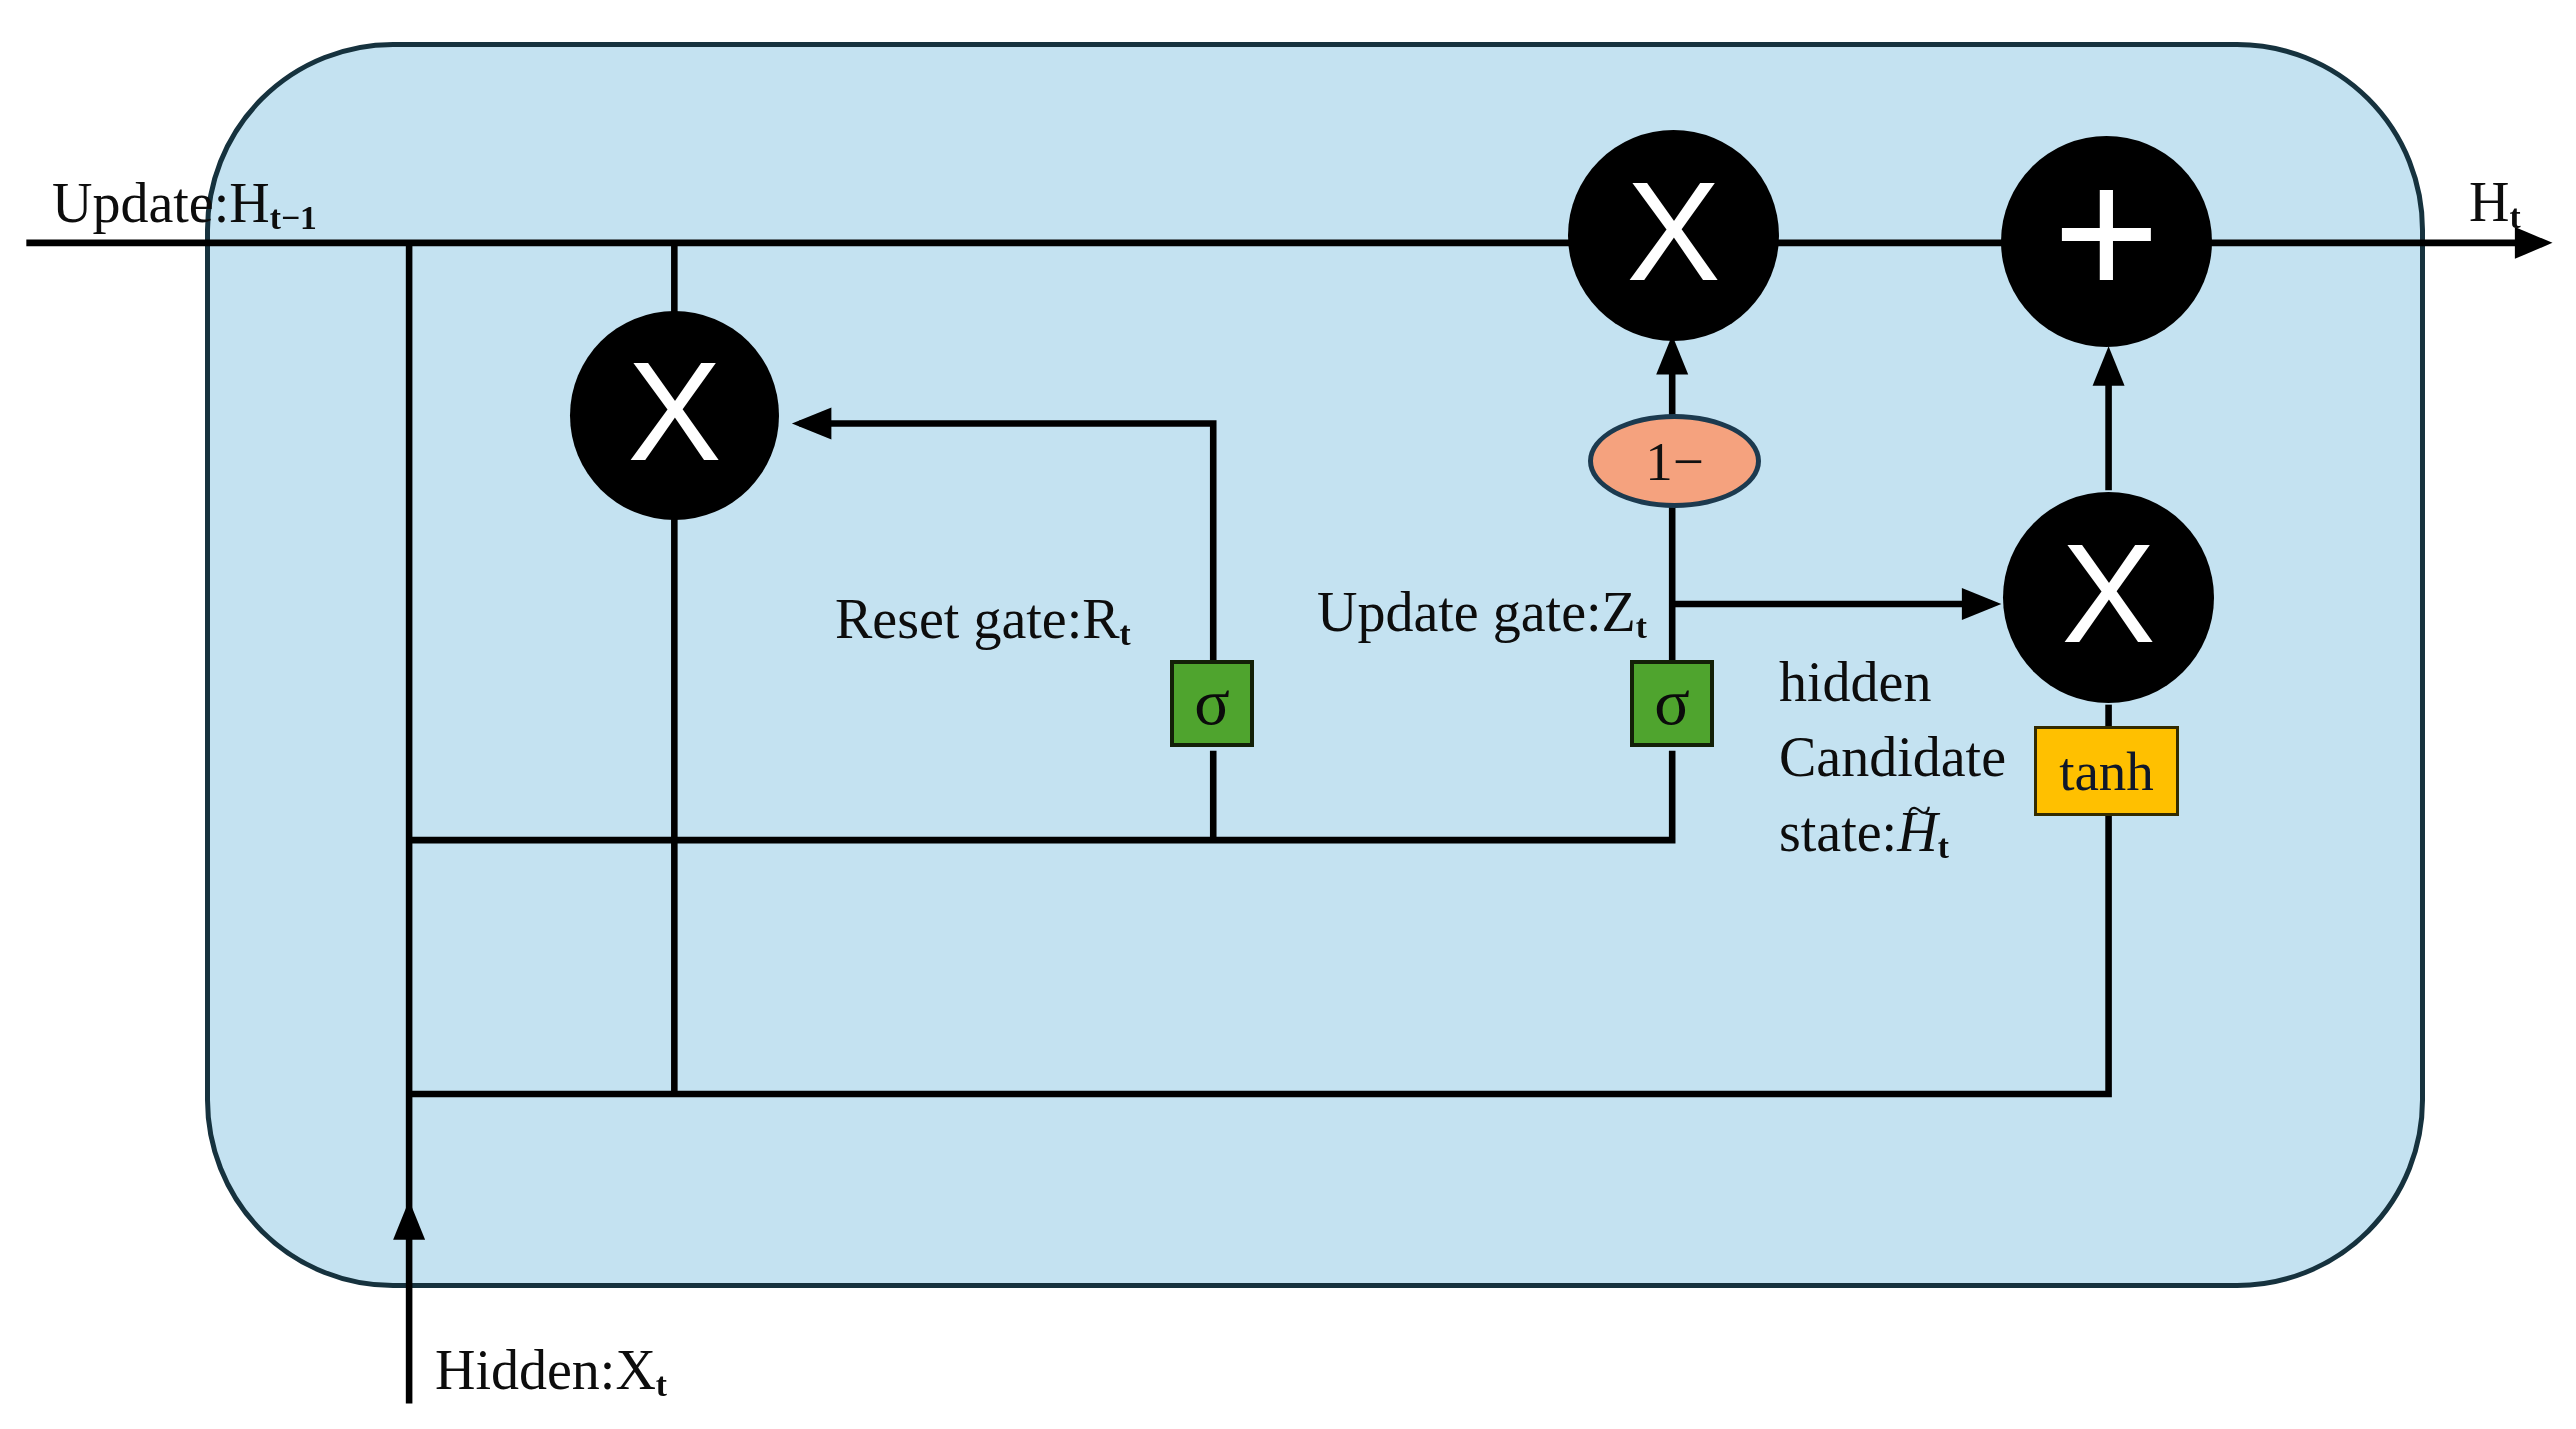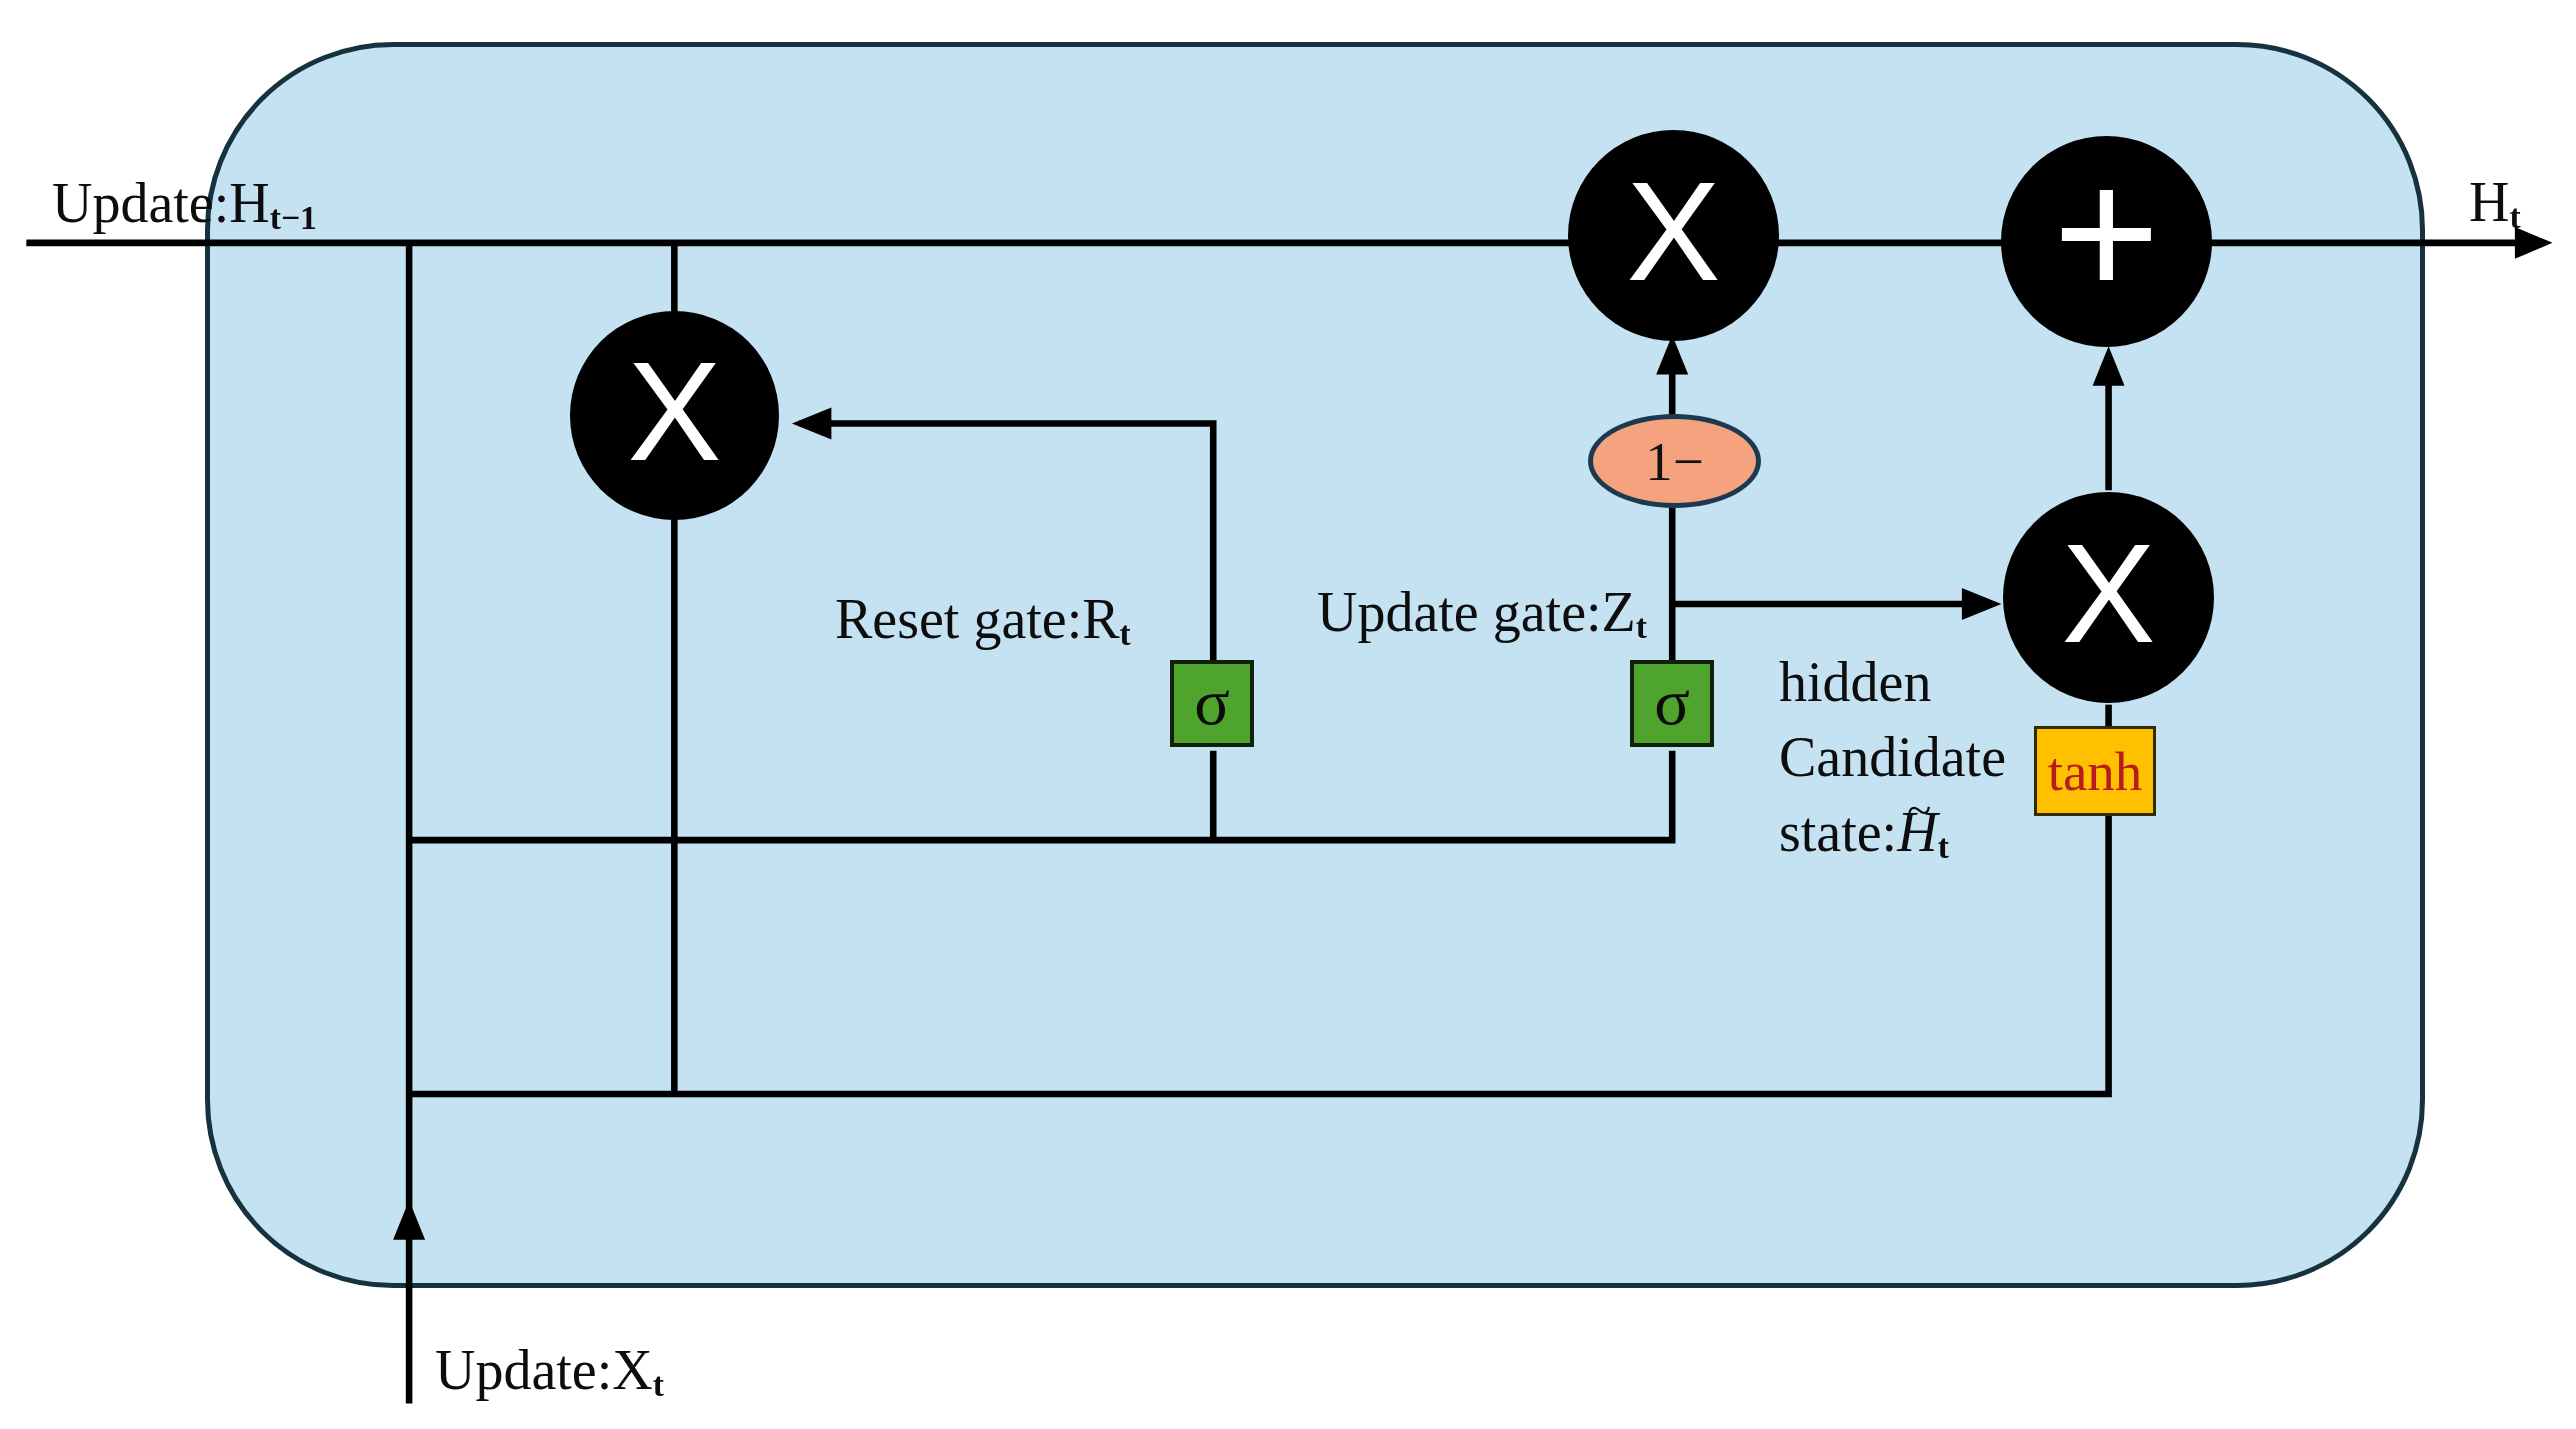--- a/index.html
+++ b/index.html
@@ -52,24 +52,24 @@
     position:absolute;width:84px;height:87px;
     background:#4FA42E;border:4.7px solid #132008;
     box-sizing:border-box;display:flex;align-items:center;justify-content:center;
     font-size:66px;color:#0b0b0b;z-index:3;line-height:1;
   }
   .sigma-reset {left:1170px;top:660px;}
   .sigma-update{left:1630px;top:660px;}
   .sigma .glyph{transform:translateY(-1.9px);}
   
   .tanh{
-    position:absolute;left:2034px;top:726px;width:122px;height:90px;
+    position:absolute;left:2034px;top:726px;width:145px;height:90px;
     background:#FFC000;border:3.8px solid #332B00;
     box-sizing:border-box;display:flex;align-items:center;justify-content:center;
-    font-size:55px;color:#b91c1c;z-index:3;line-height:1;
+    font-size:55px;color:#0f172a;z-index:3;line-height:1;
   }
   
   .label{
     position:absolute;color:#0d0d0d;font-size:56px;line-height:1.32;
     white-space:nowrap;z-index:4;
   }
   .label .sub{font-size:0.6em;position:relative;top:0.22em;font-weight:bold;}
   .lbl-hidden   {left:52px;  top:167px;}
   .lbl-output   {left:2469px;top:166px;}
   .lbl-input    {left:435px; top:1334px;}
@@ -149,21 +149,21 @@
 
   <div class="label lbl-hidden">
     <span>Update:H</span><span class="sub">t−1</span>
   </div>
 
   <div class="label lbl-output">
     <span>H</span><span class="sub">t</span>
   </div>
 
   <div class="label lbl-input">
-    <span>Update:X</span><span class="sub">t</span>
+    <span>Hidden:X</span><span class="sub">t</span>
   </div>
 
   <div class="label lbl-update">
     <span>Update gate:Z</span><span class="sub">t</span>
   </div>
 
   <div class="label lbl-reset">
     <span>Reset gate:R</span><span class="sub">t</span>
   </div>
 

